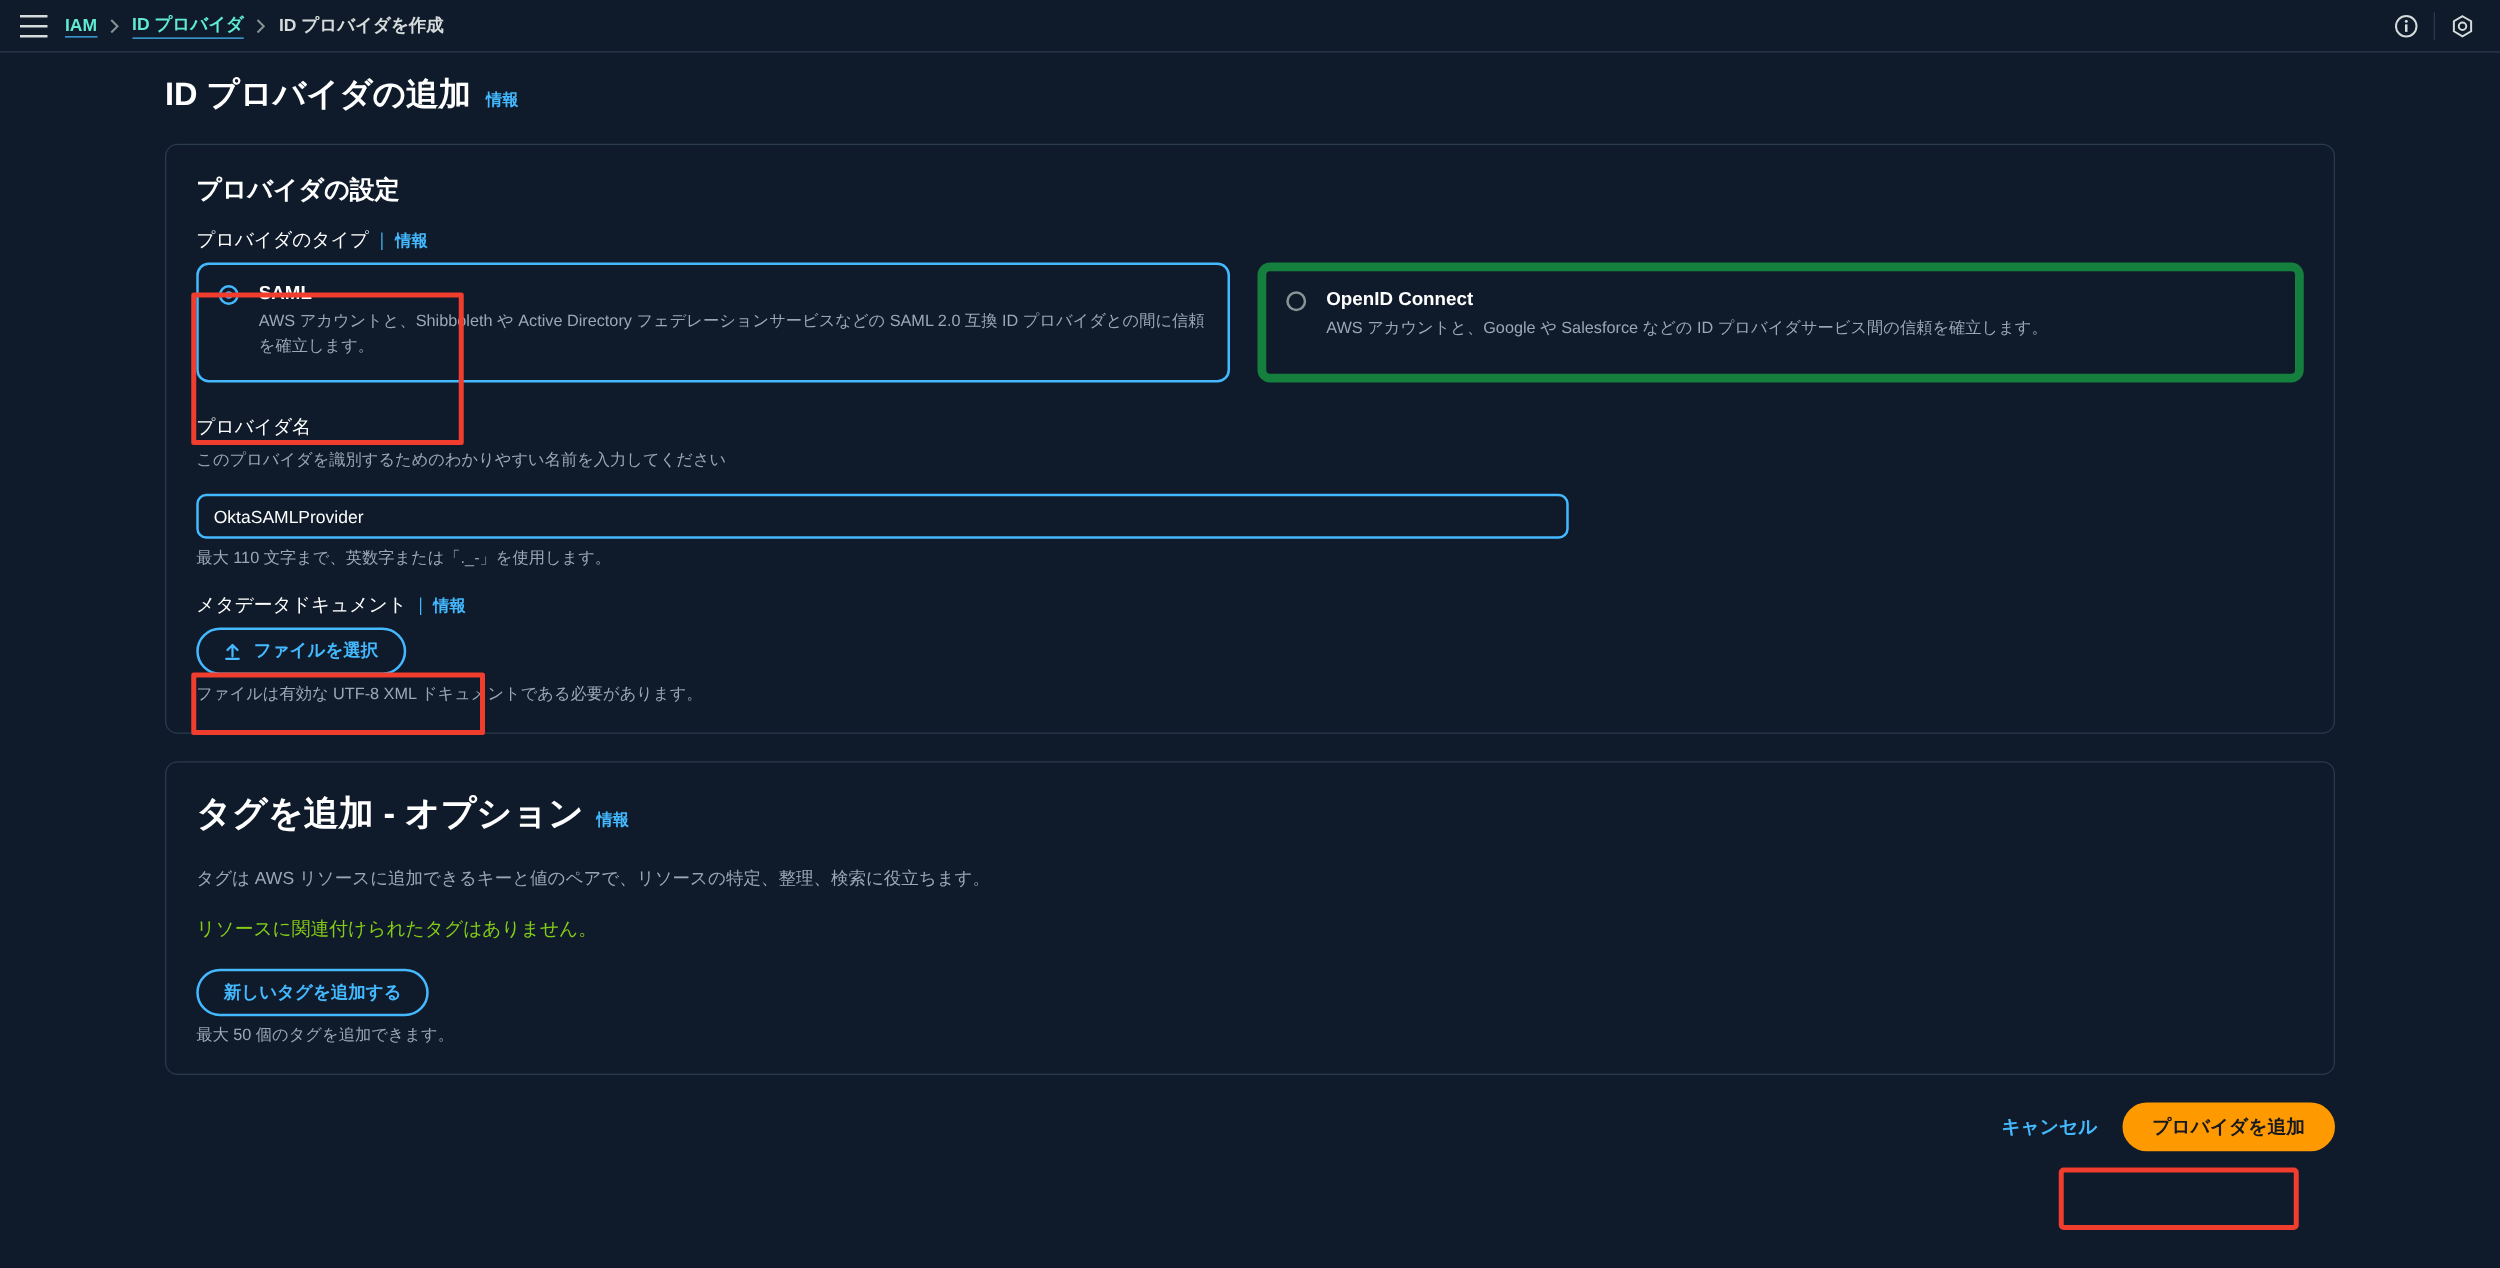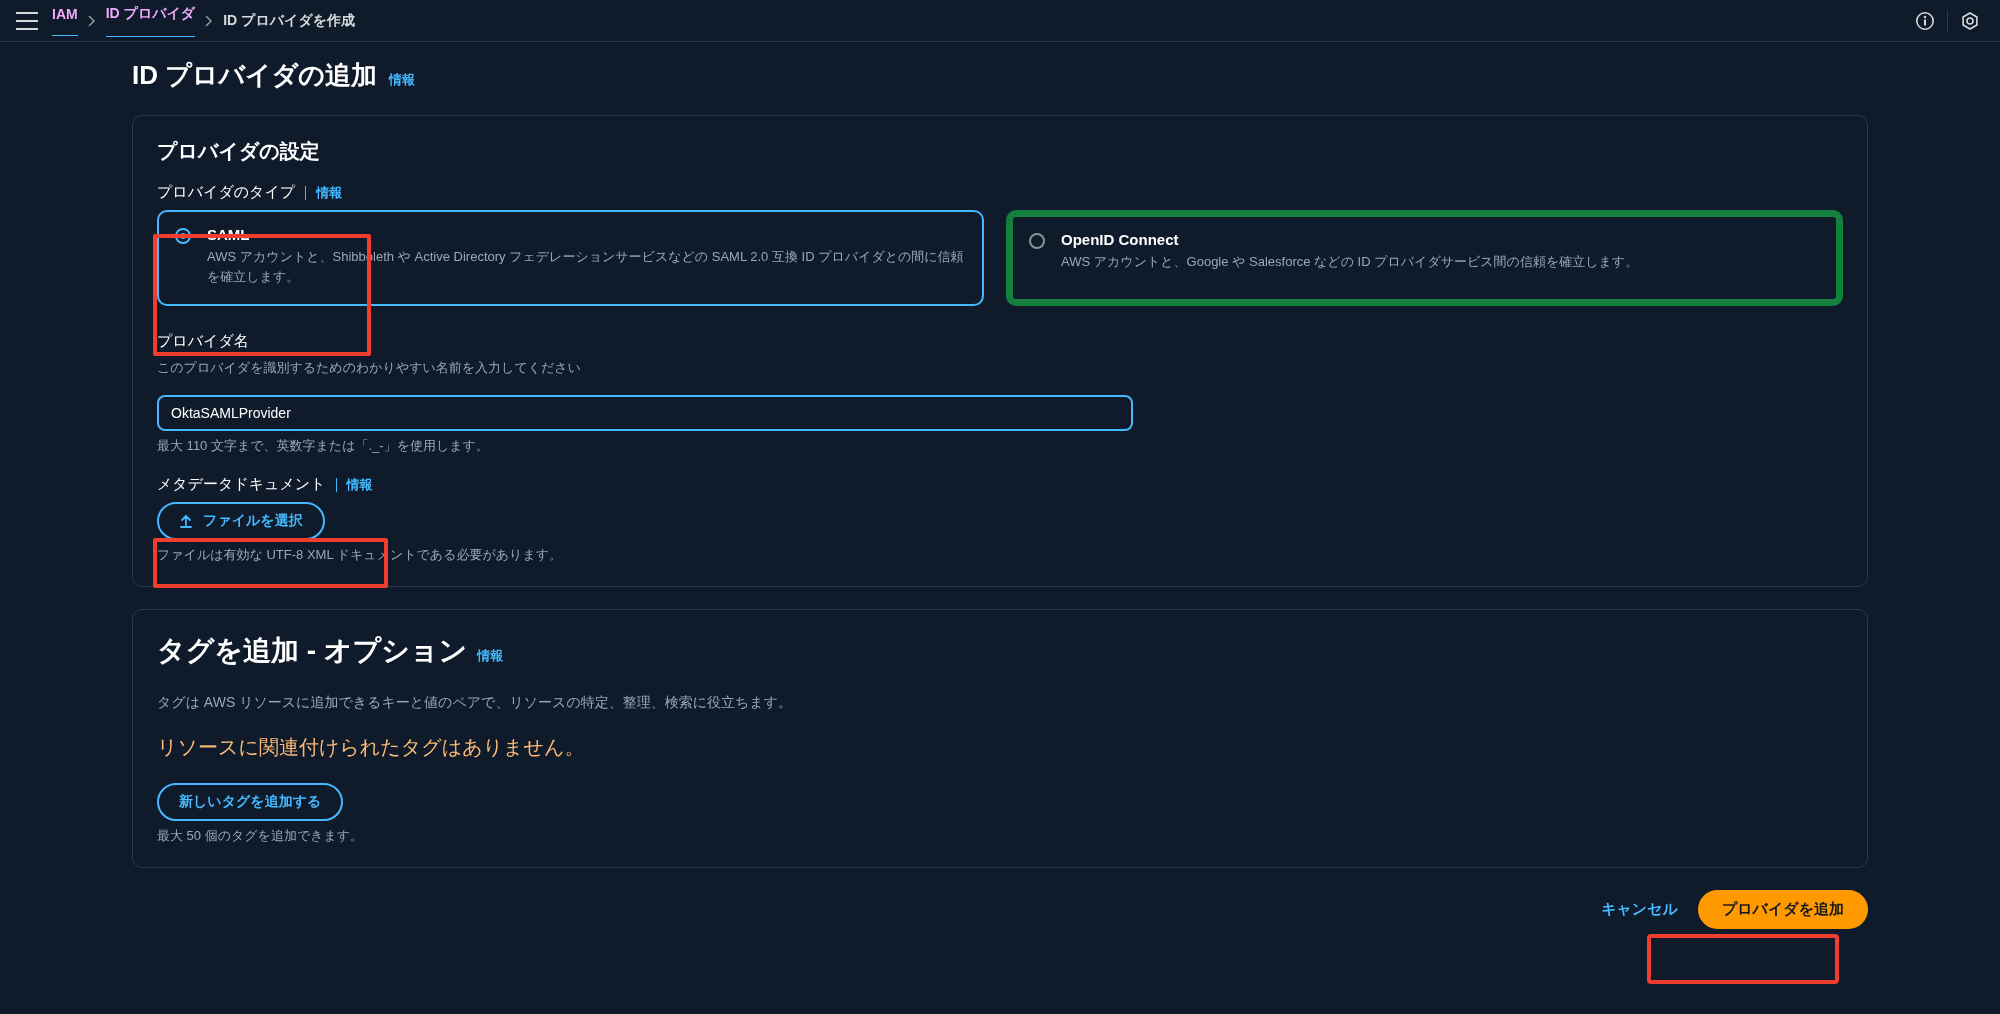--- a/index.html
+++ b/index.html
@@ -18,21 +18,21 @@
   align-items: center;
   padding: 0 16px;
   border-bottom: 1px solid #2a3b4d;
 }
 .hamburger {
   width: 22px; height: 18px; display: flex; flex-direction: column; justify-content: space-between;
   margin-right: 14px; cursor: pointer;
 }
 .hamburger span { display: block; height: 2px; background: #d5dbdb; }
 .breadcrumb { display: flex; align-items: center; gap: 10px; }
-.breadcrumb a { color: #f0abfc; text-decoration: none; border-bottom: 1px solid #44b9ff; padding-bottom: 13px; font-weight: 600; }
+.breadcrumb a { color: #5eead4; text-decoration: none; border-bottom: 1px solid #44b9ff; padding-bottom: 1px; font-weight: 600; }
 .breadcrumb .sep { color: #879596; display: flex; align-items: center; }
 .breadcrumb .current { color: #d5dbdb; font-weight: 600; }
 .topbar-right { margin-left: auto; display: flex; align-items: center; gap: 8px; }
 .topbar-right .divider { width: 1px; height: 22px; background: #2a3b4d; }
 .icon-btn { width: 28px; height: 28px; display: flex; align-items: center; justify-content: center; cursor: pointer; color: #d5dbdb; }
 
 .page { padding: 16px 132px 30px 132px; }
 .page-title { display: flex; align-items: baseline; gap: 12px; margin-bottom: 22px; }
 .page-title h1 { color: #fff; font-size: 26px; font-weight: 700; }
 .info-link { color: #44b9ff; font-size: 13px; font-weight: 600; cursor: pointer; }
@@ -73,21 +73,21 @@
 
 .highlight-red { border: 4px solid #f13d2d; position: absolute; pointer-events: none; }
 .hl-saml { left: 153px; top: 234px; width: 218px; height: 122px; border-radius: 2px; }
 .hl-file { left: 153px; top: 538px; width: 235px; height: 50px; border-radius: 2px; }
 .hl-submit { left: 1647px; top: 934px; width: 192px; height: 50px; border-radius: 4px; }
 
 .help-text { color: #9ba7b6; font-size: 13px; margin-bottom: 18px; }
 .hint { color: #9ba7b6; font-size: 13px; margin-top: 6px; }
 
 .text-input {
-  width: 976px;
+  width: 1098px;
   max-width: 100%;
   background: #0f1b2a;
   border: 2px solid #44b9ff;
   border-radius: 8px;
   padding: 8px 12px;
   color: #fff;
   font-size: 14px;
 }
 
 .pill-btn {
@@ -97,21 +97,21 @@
   border-radius: 999px;
   padding: 8px 20px;
   font-size: 14px; font-weight: 600; cursor: pointer;
 }
 
 .section-block { margin-bottom: 20px; }
 
 .tags-head { display: flex; align-items: baseline; gap: 10px; margin-bottom: 6px; }
 .tags-head h2 { color: #fff; font-size: 28px; font-weight: 700; }
 .tags-desc { color: #9ba7b6; font-size: 14px; margin-bottom: 22px; }
-.tags-status { color: #fdba74; font-size: 20px; margin-bottom: 22px; }
+.tags-status { color: #84cc16; font-size: 15px; margin-bottom: 22px; }
 
 .footer-actions { display: flex; justify-content: flex-end; align-items: center; gap: 20px; margin-top: 6px; padding-right: 0; }
 .link-btn { color: #44b9ff; font-weight: 700; font-size: 15px; cursor: pointer; }
 .primary-btn {
   background: #ff9900; color: #16191f; border: none;
   border-radius: 999px; padding: 10px 24px;
   font-size: 15px; font-weight: 700; cursor: pointer;
 }
 
 svg { display: block; }

